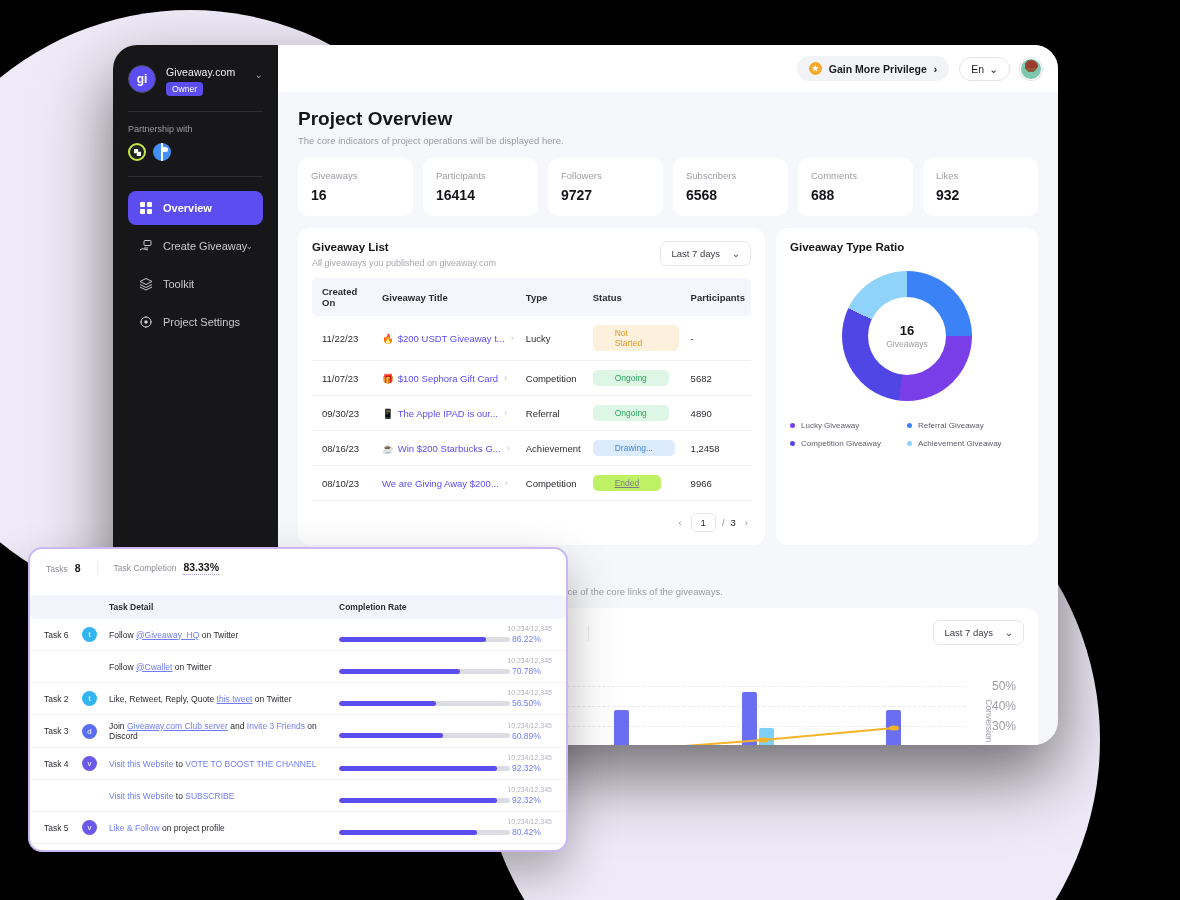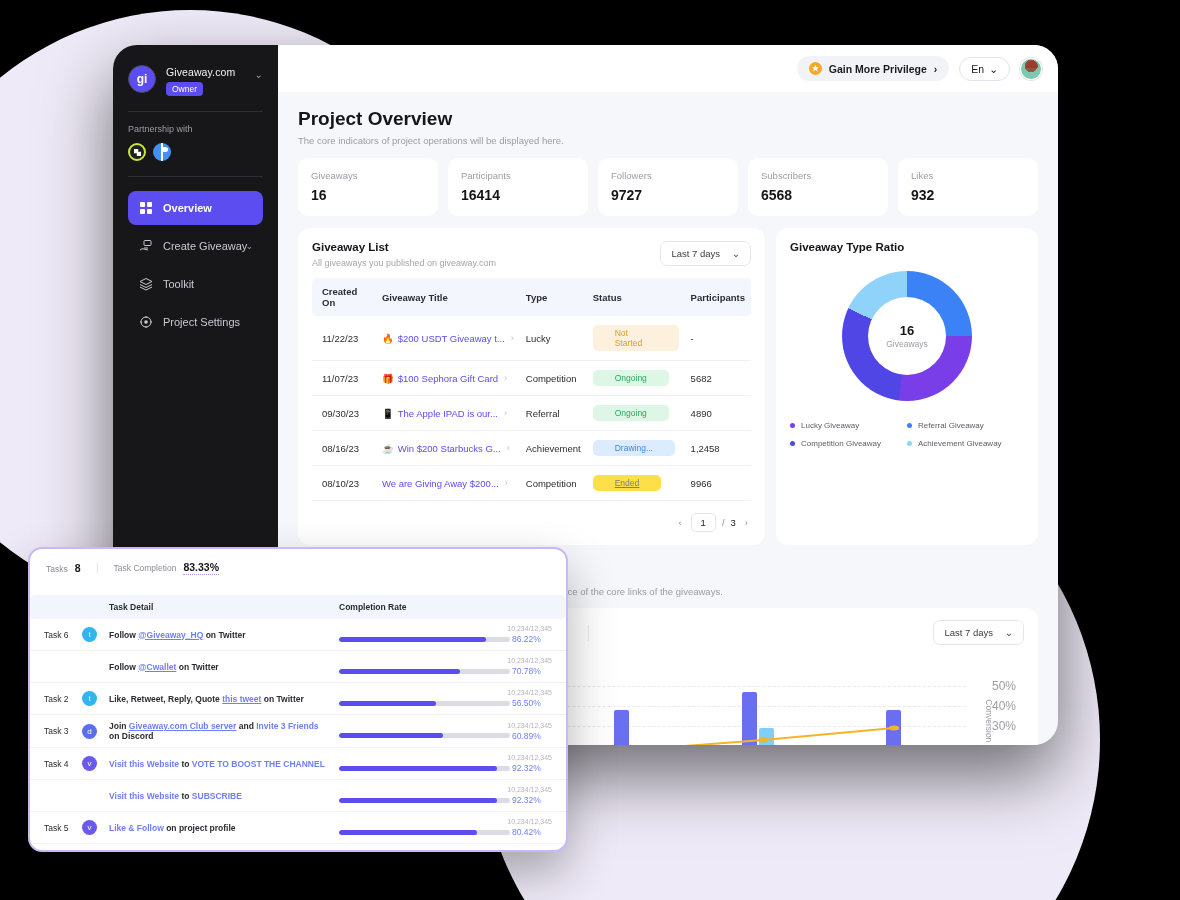--- a/index.html
+++ b/index.html
@@ -156,21 +156,21 @@
   th:first-child { border-radius: 5px 0 0 5px; padding-left: 10px; }
   th:last-child { border-radius: 0 5px 5px 0; }
   td { font-size: 9.5px; color: #2b2b33; padding: 9px 6px; border-bottom: 1px solid #f0f0f4; }
   td:first-child { padding-left: 10px; }
   .gtitle { color: #5b4df0; display: flex; align-items: center; gap: 4px; white-space: nowrap; cursor: pointer; }
   .gtitle .arr { color: #b9b9c4; font-size: 9px; margin-left: 2px; }
   .pill { display: inline-block; font-size: 8.5px; padding: 3px 22px; border-radius: 5px; }
   .pill-notstarted { background: #fdf0dc; color: #e09b2d; }
   .pill-ongoing { background: #ddf6e6; color: #2fa860; }
   .pill-drawing { background: #dcebfd; color: #3f8ae0; }
-  .pill-ended { background: #fde047; color: #7b7b86; text-decoration: underline; }
+  .pill-ended { background: #bef264; color: #7b7b86; text-decoration: underline; }
 
   .pager { display: flex; align-items: center; justify-content: flex-end; gap: 6px; margin-top: 12px; font-size: 9.5px; color: #8c8c98; }
   .pager .num { color: #1b1b22; }
   .pager .cur { border: 1px solid #e5e6eb; border-radius: 5px; padding: 3px 9px; }
   .pager .chev { cursor: pointer; padding: 0 3px; }
 
   
   .donut-wrap { display: flex; justify-content: center; margin-top: 18px; }
   .donut { position: relative; width: 130px; height: 130px; }
   .donut-hole {
@@ -232,21 +232,21 @@
   .tm-label { font-size: 8.5px; color: #8c8c98; }
   .tm-value { font-size: 10.5px; font-weight: bold; color: #15151a; }
   .tm-value.underline { border-bottom: 1.2px dotted #a79bf2; padding-bottom: 1px; }
 
   .ttable { width: 100%; border-collapse: collapse; }
   .ttable thead tr { background: #f3f5fd; }
   .ttable th { font-size: 8.5px; font-weight: bold; color: #2b2b33; padding: 7px 6px; text-align: left; }
   .ttable td { font-size: 8.5px; color: #2b2b33; padding: 6px 6px; border-bottom: 1px solid #f2f2f6; vertical-align: middle; }
   .col-n { width: 46px; padding-left: 14px !important; }
   .col-i { width: 26px; }
-  .col-d { width: 230px; font-weight: bold; }
+  .col-d { width: 230px; }
   .soc { width: 15px; height: 15px; border-radius: 50%; display: flex; align-items: center; justify-content: center; color: #fff; font-size: 8px; }
   .soc-tw { background: #32b4f0; }
   .soc-dc { background: #5b6ef0; }
   .soc-vk { background: #6a5ae8; }
   .lnk { color: #6f7ef5; text-decoration: underline; }
   .lnk2 { color: #6f7ef5; }
   .prog-cell { padding-right: 14px !important; }
   .prog-top { display: flex; justify-content: flex-end; font-size: 7px; color: #b4b4c0; margin-bottom: 2px; }
   .prog-row { display: flex; align-items: center; gap: 2px; }
   .track { flex: 1; height: 5px; background: #dcdce4; border-radius: 3px; overflow: hidden; }
@@ -346,20 +346,24 @@
           <div class="stat-label">Participants</div>
           <div class="stat-value">16414</div>
         </div>
         <div class="stat">
           <div class="stat-label">Followers</div>
           <div class="stat-value">9727</div>
         </div>
         <div class="stat">
           <div class="stat-label">Subscribers</div>
           <div class="stat-value">6568</div>
+        </div>
+        <div class="stat">
+          <div class="stat-label">Comments</div>
+          <div class="stat-value">688</div>
         </div>
         <div class="stat">
           <div class="stat-label">Likes</div>
           <div class="stat-value">932</div>
         </div>
       </div>
 
       <div class="row">
 
         <div class="panel panel-list">

